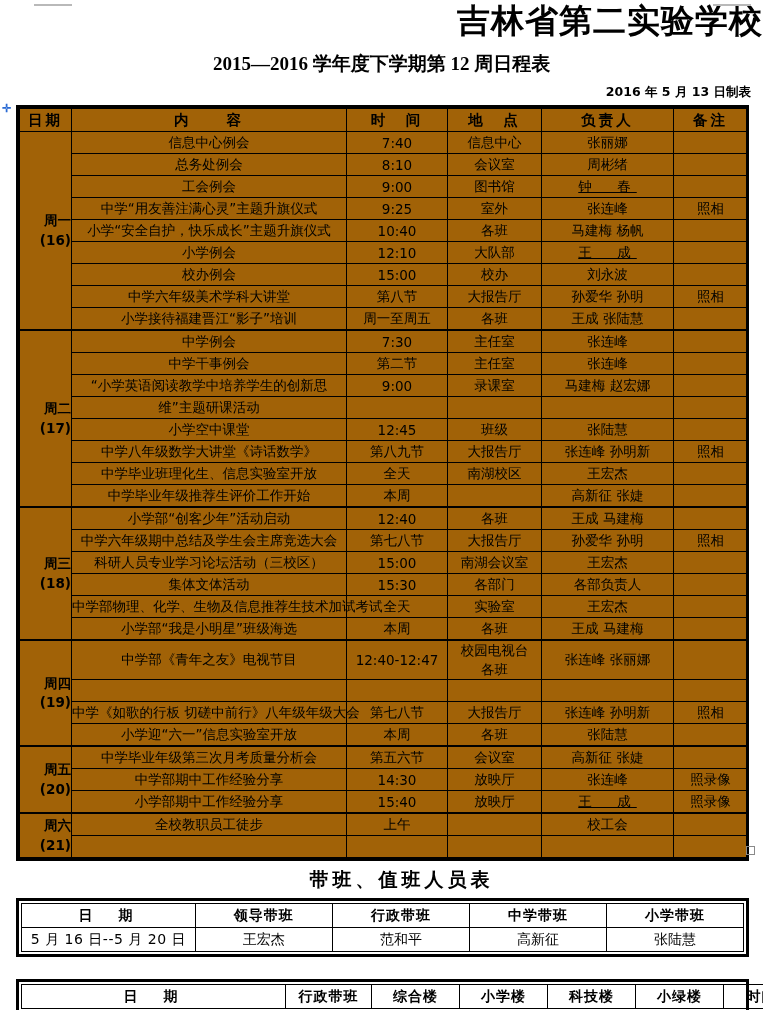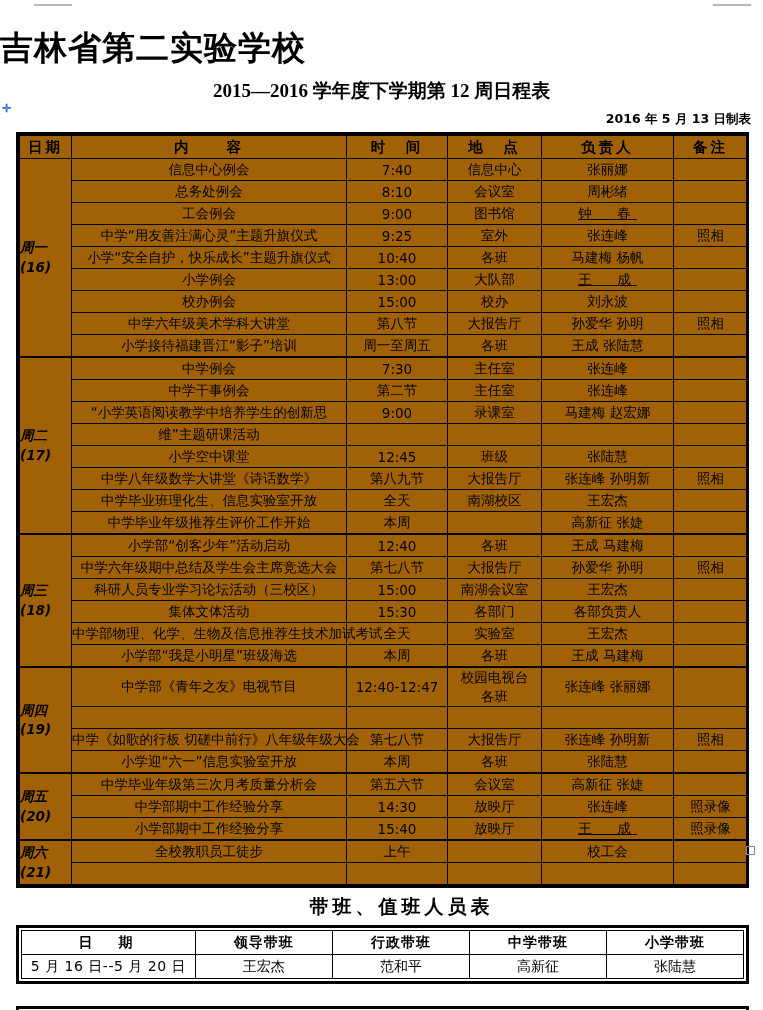--- a/index.html
+++ b/index.html
@@ -44,25 +44,25 @@
     position: absolute;
     right: 8px;
     top: 846px;
     width: 7px;
     height: 7px;
     border: 1px solid #8a8a8a;
   }
 
   
   .main-title {
-    text-align: left;
+    text-align: right;
     font-size: 33px;
     font-weight: bold;
     letter-spacing: 1px;
-    padding-top: 30px;
+    padding-top: 3px;
     line-height: 1.1;
     font-family: "DejaVu Sans", "Liberation Sans", sans-serif;
   }
   .sub-title {
     text-align: center;
     font-size: 19px;
     font-weight: bold;
     margin-top: 14px;
     line-height: 1.2;
   }
@@ -94,26 +94,25 @@
     font-family: "DejaVu Sans", "Liberation Sans", sans-serif;
   }
   table.sched thead th {
     font-weight: bold;
     font-size: 14.5px;
     height: 22px;
     text-align: center;
     letter-spacing: 3px;
   }
   td.c-date {
-    text-align: left;
+    text-align: right;
     font-weight: bold;
     font-size: 13.5px;
     line-height: 1.45;
     border-right: 2px solid #000;
-    font-style: italic;
   }
   td.c-date .dnum { display: block; }
   td.group-sep { border-top: 2px solid #000; }
   tr.grp-start > td { border-top: 2px solid #000; }
 
   td.c-content {
     text-align: center;
     padding-left: 6px;
     border-right: 2px solid #000;
     white-space: nowrap;
@@ -232,21 +231,21 @@
         </tr>
         <tr>
           <td class="c-content row-line">小学“安全自护，快乐成长”主题升旗仪式</td>
           <td class="c-time row-line">10:40</td>
           <td class="c-place row-line">各班</td>
           <td class="c-person row-line">马建梅 杨帆</td>
           <td class="c-remark row-line"></td>
         </tr>
         <tr>
           <td class="c-content row-line">小学例会</td>
-          <td class="c-time row-line">13:00</td>
+          <td class="c-time row-line">12:10</td>
           <td class="c-place row-line">大队部</td>
           <td class="c-person wide-name row-line">王　成</td>
           <td class="c-remark row-line"></td>
         </tr>
         <tr>
           <td class="c-content row-line">校办例会</td>
           <td class="c-time row-line">15:00</td>
           <td class="c-place row-line">校办</td>
           <td class="c-person row-line">刘永波</td>
           <td class="c-remark row-line"></td>

